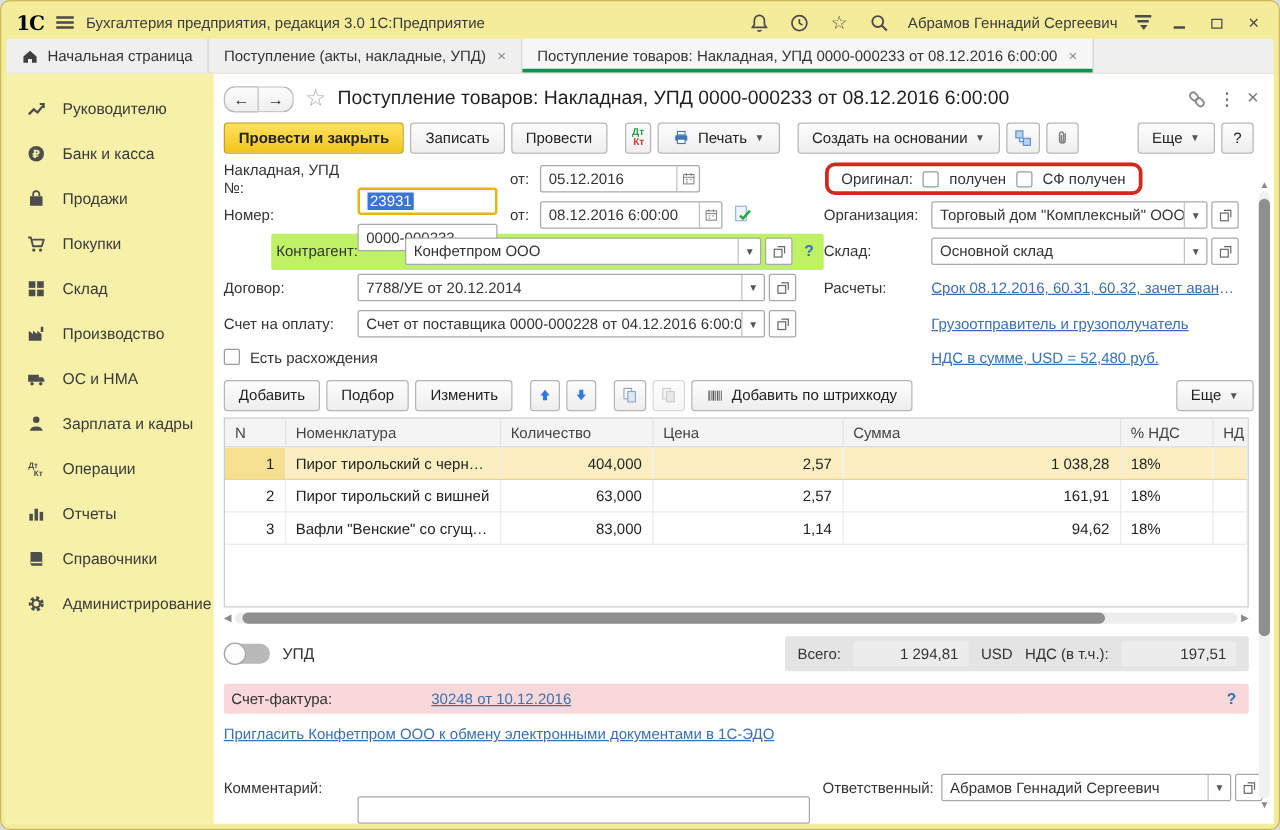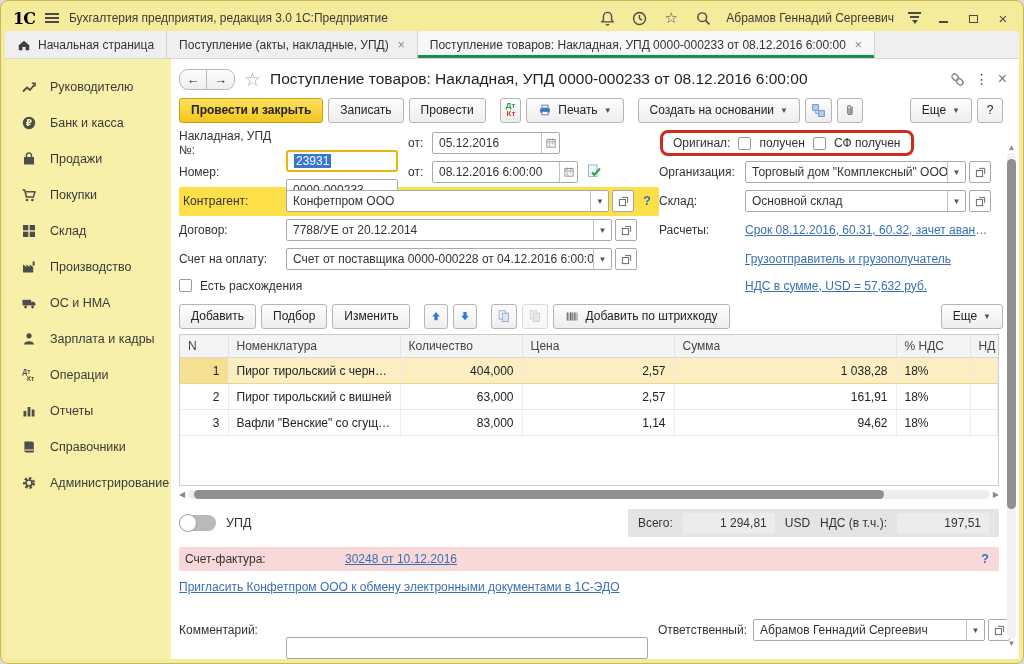--- a/index.html
+++ b/index.html
@@ -73,21 +73,21 @@
   .inp.focus { border:2px solid #e8b40f; border-radius:3px; }
   .sel-text { background:#3875d7; color:#fff; padding:0 2px; }
   .combo { height:22px; border:1px solid #a9a9a9; border-radius:2px; background:#fff; display:flex; align-items:stretch; min-width:0; }
   .combo .ctext { flex:1; padding:0 6px; display:flex; align-items:center; white-space:nowrap; overflow:hidden; min-width:0; }
   .combo .cell { width:18px; border-left:1px solid #c2c2c2; display:flex; align-items:center; justify-content:center; color:#555; font-size:8px; }
   .openbtn { width:22px; height:22px; border:1px solid #a9a9a9; border-radius:2px; background:#fff; margin-left:3px;
              display:inline-flex; align-items:center; justify-content:center; flex-shrink:0; }
   .chk { width:13px; height:13px; border:1px solid #9a9a9a; border-radius:2px; background:#fff; display:inline-block; flex-shrink:0; }
   .qmark { color:#2e6fc0; font-weight:bold; font-size:12.5px; }
   a.lnk { color:#3a70b2; text-decoration:underline; font-size:12px; white-space:nowrap; overflow:hidden; text-overflow:ellipsis; cursor:pointer; }
-  .pinkrow { background:#fde047; border-radius:2px; padding-right:8px; }
+  .pinkrow { background:#bef264; border-radius:2px; padding-right:8px;margin-left:38px; }
   .orig-box { display:inline-flex; align-items:center; gap:8px; border:3px solid #d0291d; border-radius:8px; padding:3px 10px; margin-left:1px; }
   .rcol { margin-right:22px; min-width:0; }
 
   
   .items-toolbar { display:flex; align-items:center; gap:5px; margin-top:6px; }
 
   
   .tablewrap { margin-top:5px; margin-right:14px; border:1px solid #cccccc; height:172px; overflow:hidden; background:#fff; }
   table.items { border-collapse:collapse; width:100%; table-layout:fixed; font-size:12px; color:#222; }
   table.items th { background:#f4f4f4; font-weight:normal; text-align:left; color:#444; padding:4px 8px;
@@ -490,21 +490,21 @@
           <div class="frow">
             <span class="lbl sm">Расчеты:</span>
             <a class="lnk" style="flex:1;">Срок 08.12.2016, 60.31, 60.32, зачет аванса ав...</a>
           </div>
           <div class="frow">
             <span class="lbl sm"></span>
             <a class="lnk">Грузоотправитель и грузополучатель</a>
           </div>
           <div class="frow short">
             <span class="lbl sm"></span>
-            <a class="lnk">НДС в сумме, USD = 57,632 руб.</a>
+            <a class="lnk">НДС в сумме, USD = 52,480 руб.</a>
           </div>
         </div>
       </div>
 
       <div class="items-toolbar">
         <span class="btn">
             <span>Добавить</span>
           </span>
         <span class="btn">
             <span>Подбор</span>

